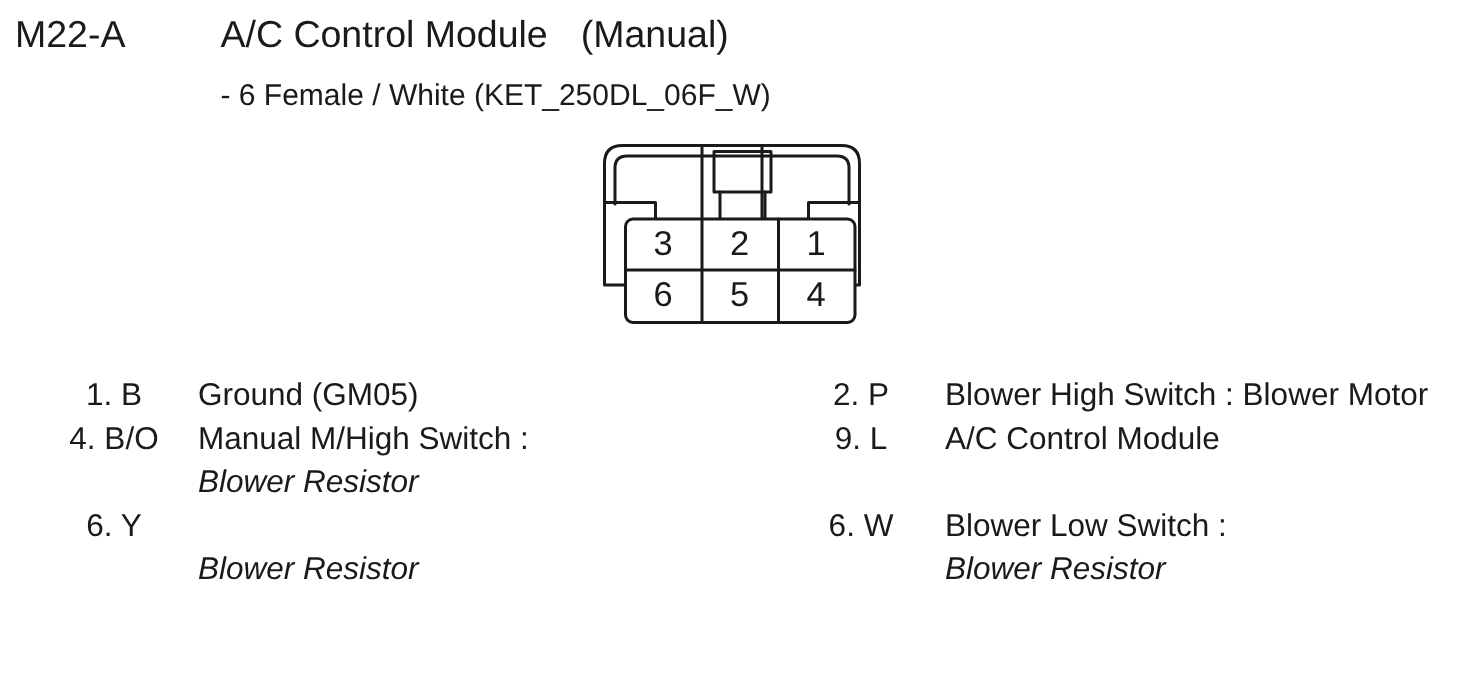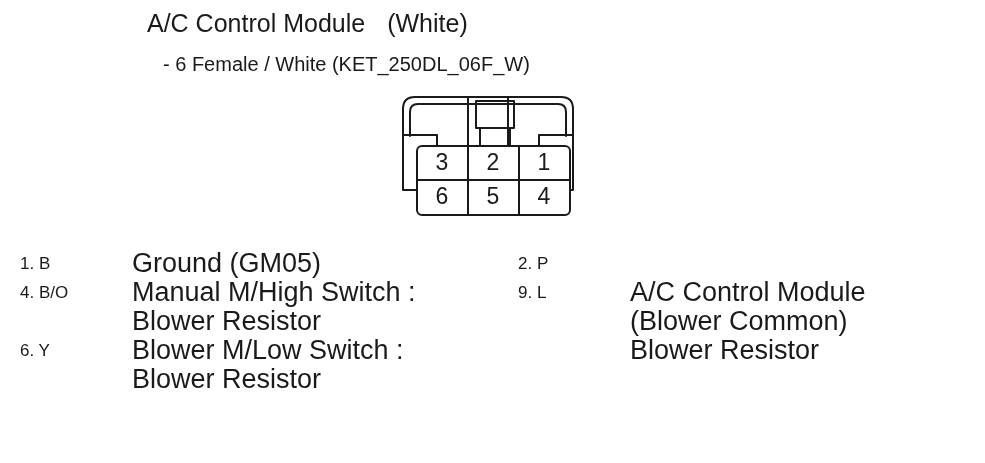--- a/index.html
+++ b/index.html
@@ -34,21 +34,21 @@
     top: 8px;
     font-size: 25px;
     line-height: 30px;
     white-space: nowrap;
   }
   .hdr-title .mode {
     margin-left: 22px;
   }
   .hdr-sub {
     position: absolute;
-    left: 163px;
+    left: 147px;
     top: 52px;
     font-size: 20px;
     line-height: 24px;
     white-space: nowrap;
   }
 
   
   .connector {
     position: absolute;
     left: 392px;
@@ -78,45 +78,48 @@
     min-height: 29px;
   }
   .pin-line {
     display: flex;
     align-items: flex-start;
     height: 29px;
   }
   .pin-label {
     width: 112px;
     flex: 0 0 112px;
-    font-size: 17px;
+    font-size: 21px;
     line-height: 29px;
     white-space: nowrap;
+    text-align: center;
   }
   .pin-desc {
-    font-size: 27px;
+    font-size: 21px;
     line-height: 29px;
     white-space: nowrap;
   }
   .pin-cont {
     display: flex;
     height: 29px;
+    font-style: italic;
   }
   .pin-cont .pin-label {
     width: 112px;
     flex: 0 0 112px;
   }
 </style>
 </head>
 <body>
 
 <div id="page">
 
+  <div class="hdr-code">M22-A</div>
   <div class="hdr-title">
-    <span>A/C Control Module</span><span class="mode">(White)</span>
+    <span>A/C Control Module</span><span class="mode">(Manual)</span>
   </div>
   <div class="hdr-sub">- 6 Female / White (KET_250DL_06F_W)</div>
 
   <div class="connector">
     <svg width="200" height="136" viewBox="0 0 200 136">
       <g fill="none" stroke="#1a1a1a" stroke-width="2" stroke-linejoin="round" stroke-linecap="round">
 
         <path d="M 11,50 L 11,21 Q 11,9 23,9 L 169,9 Q 181,9 181,21 L 181,50"></path>
 
         <path d="M 18,48 L 18,24 Q 18,16 26,16 L 166,16 Q 174,16 174,24 L 174,48"></path>
@@ -165,50 +168,53 @@
       </div>
       <div class="pin-cont">
         <span class="pin-label"></span>
         <span class="pin-desc">Blower Resistor</span>
       </div>
     </div>
 
     <div class="pin-row">
       <div class="pin-line">
         <span class="pin-label">6. Y</span>
-        <span class="pin-desc">Blower M/Low Switch :</span>
       </div>
       <div class="pin-cont">
         <span class="pin-label"></span>
         <span class="pin-desc">Blower Resistor</span>
       </div>
     </div>
 
   </div>
 
   <div class="pin-list right">
 
     <div class="pin-row">
       <div class="pin-line">
         <span class="pin-label">2. P</span>
+        <span class="pin-desc">Blower High Switch : Blower Motor</span>
       </div>
     </div>
 
     <div class="pin-row">
       <div class="pin-line">
         <span class="pin-label">9. L</span>
         <span class="pin-desc">A/C Control Module</span>
       </div>
       <div class="pin-cont">
         <span class="pin-label"></span>
-        <span class="pin-desc">(Blower Common)</span>
-      </div>
-    </div>
-
-    <div class="pin-row">
+      </div>
+    </div>
+
+    <div class="pin-row">
+      <div class="pin-line">
+        <span class="pin-label">6. W</span>
+        <span class="pin-desc">Blower Low Switch :</span>
+      </div>
       <div class="pin-cont">
         <span class="pin-label"></span>
         <span class="pin-desc">Blower Resistor</span>
       </div>
     </div>
 
   </div>
 
 </div>
 

